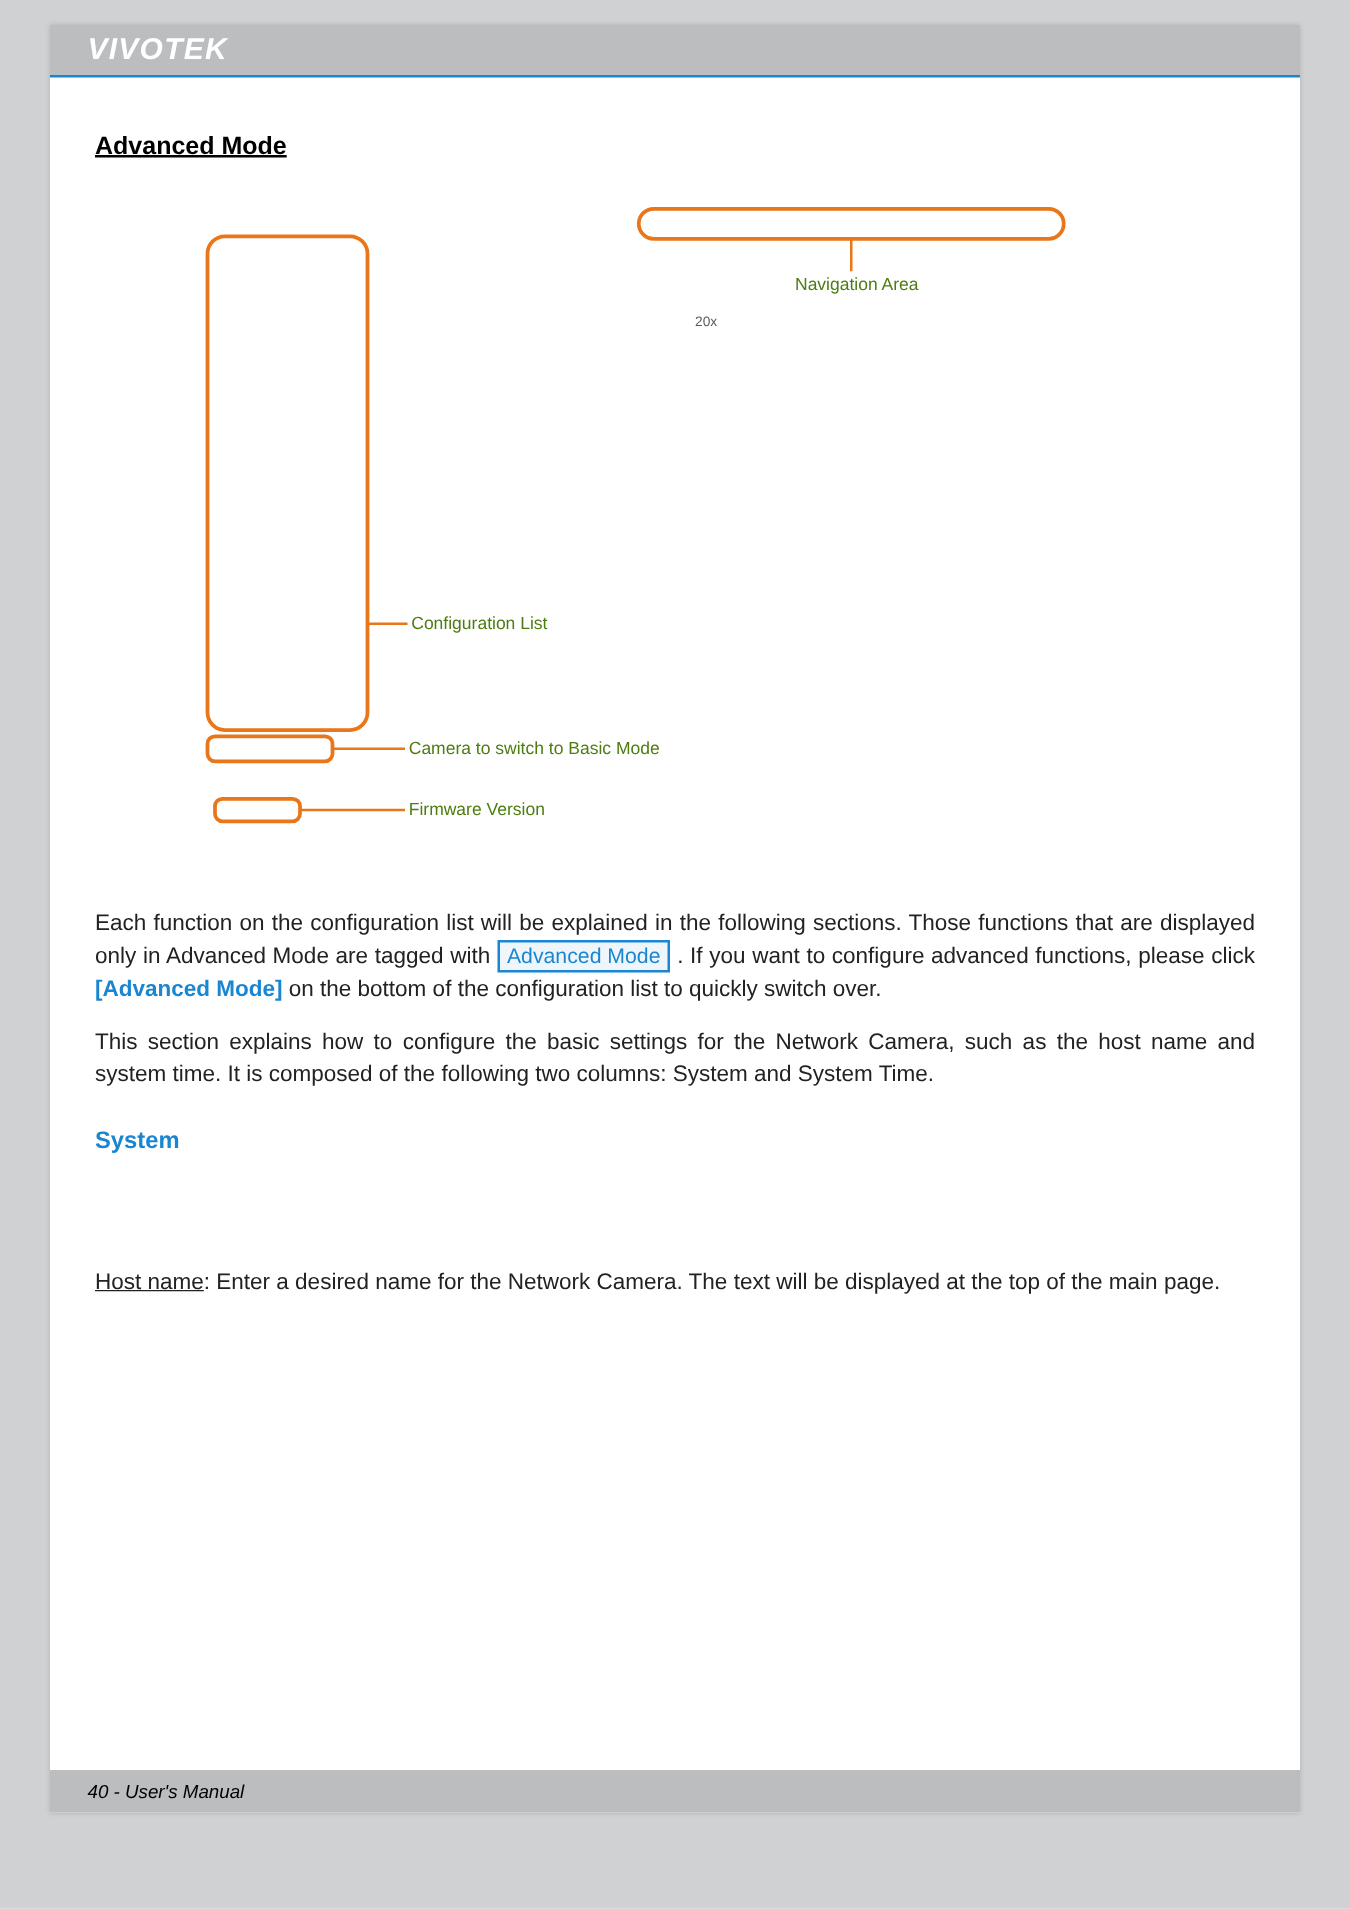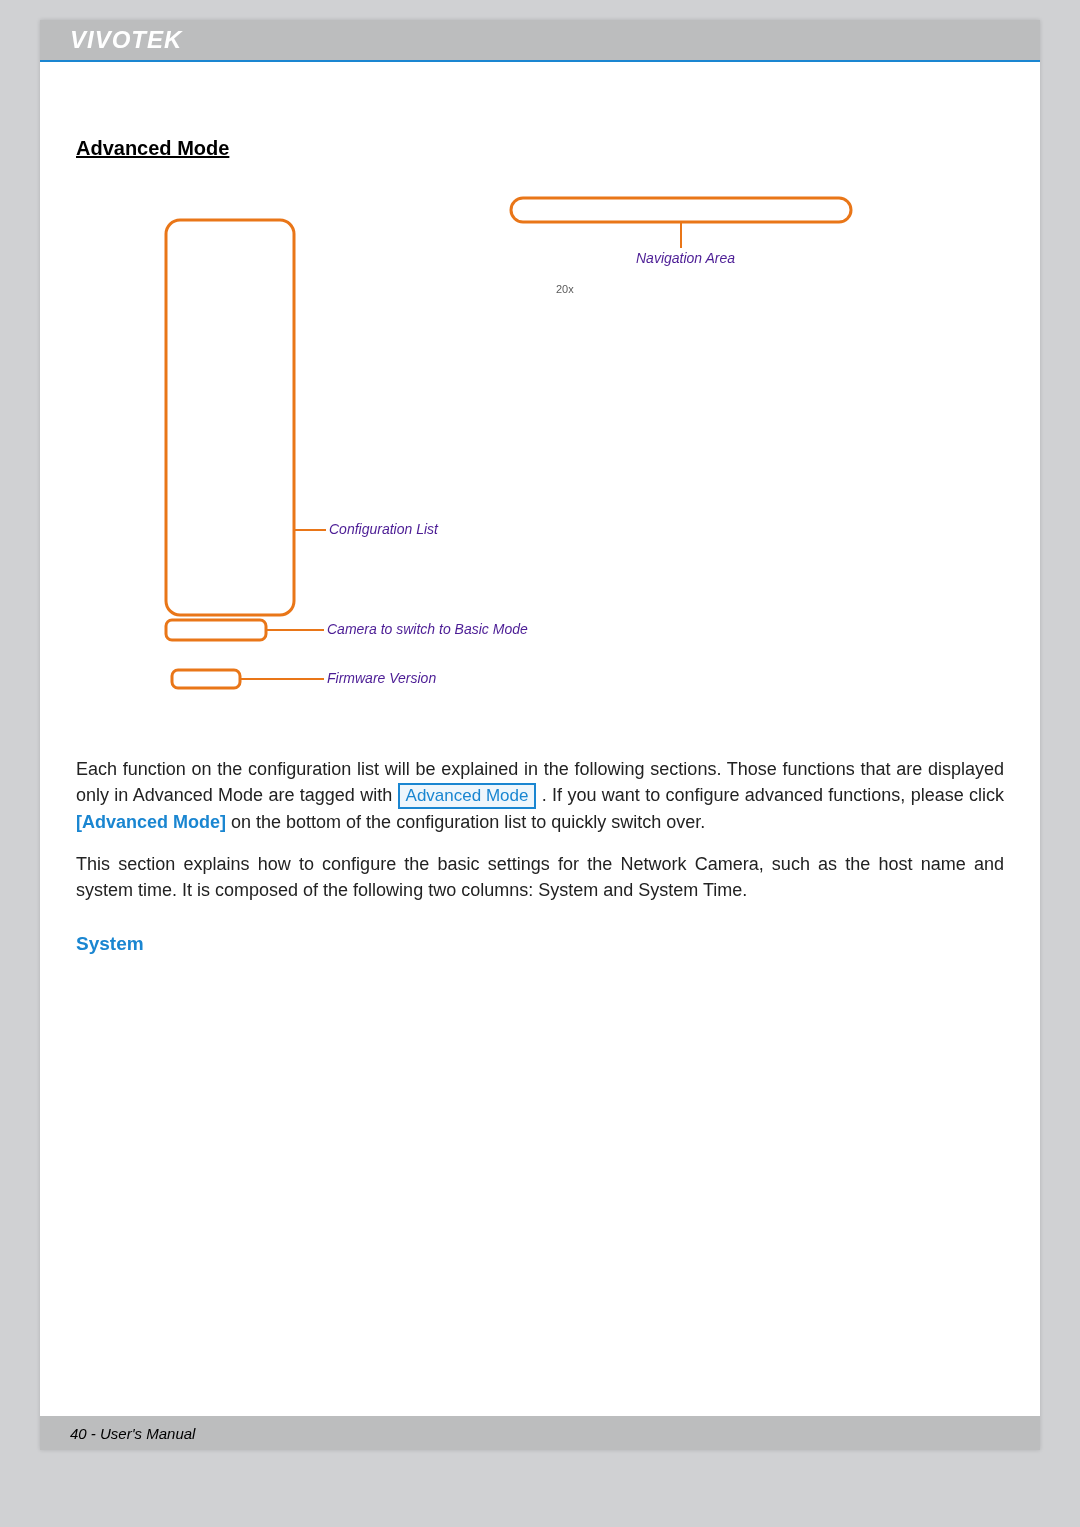--- a/index.html
+++ b/index.html
@@ -32,42 +32,40 @@
     font-style: italic;
     font-size: 24px;
     letter-spacing: 1px;
   }
   .header-underline {
     border-bottom: 2px solid #1a86d1;
     height: 0;
   }
   .content {
     padding: 30px 36px 0 36px;
-    margin-top: 31px;
   }
   .section-title {
     font-weight: bold;
     font-size: 20px;
     text-decoration: underline;
     margin: 14px 0 20px 0;
   }
   
   .diagram {
     position: relative;
     width: 100%;
     height: 560px;
   }
   .orange { stroke:#e97618; fill:none; }
 
   .diag-label {
     position:absolute;
-    color:#4c1d95;
+    color:#4d7c0f;
     font-size:14px;
     white-space:nowrap;
-    font-style:italic;
   }
   .zoom-label {
     position:absolute;
     font-size:11px;
     color:#5b5b5b;
   }
 
   
   .para {
     text-align: justify;
@@ -163,19 +161,22 @@
     </p>
 
 
 
     <p class="para">This section explains how to configure the basic settings for the Network Camera, such as the host name and system time. It is composed of the following two columns: System and System Time.</p>
 
     <div class="h3-blue">System</div>
 
     <div style="height:60px;"></div>
 
+    <p class="para">
+      <span class="host-label">Host name</span><span>: Enter a desired name for the Network Camera. The text will be displayed at the top of the main page.</span>
+    </p>
 
   </div>
 
   <div class="footer-bar">
     <span class="footer-text">40 - User's Manual</span>
   </div>
 </div>
 
 </body></html>

